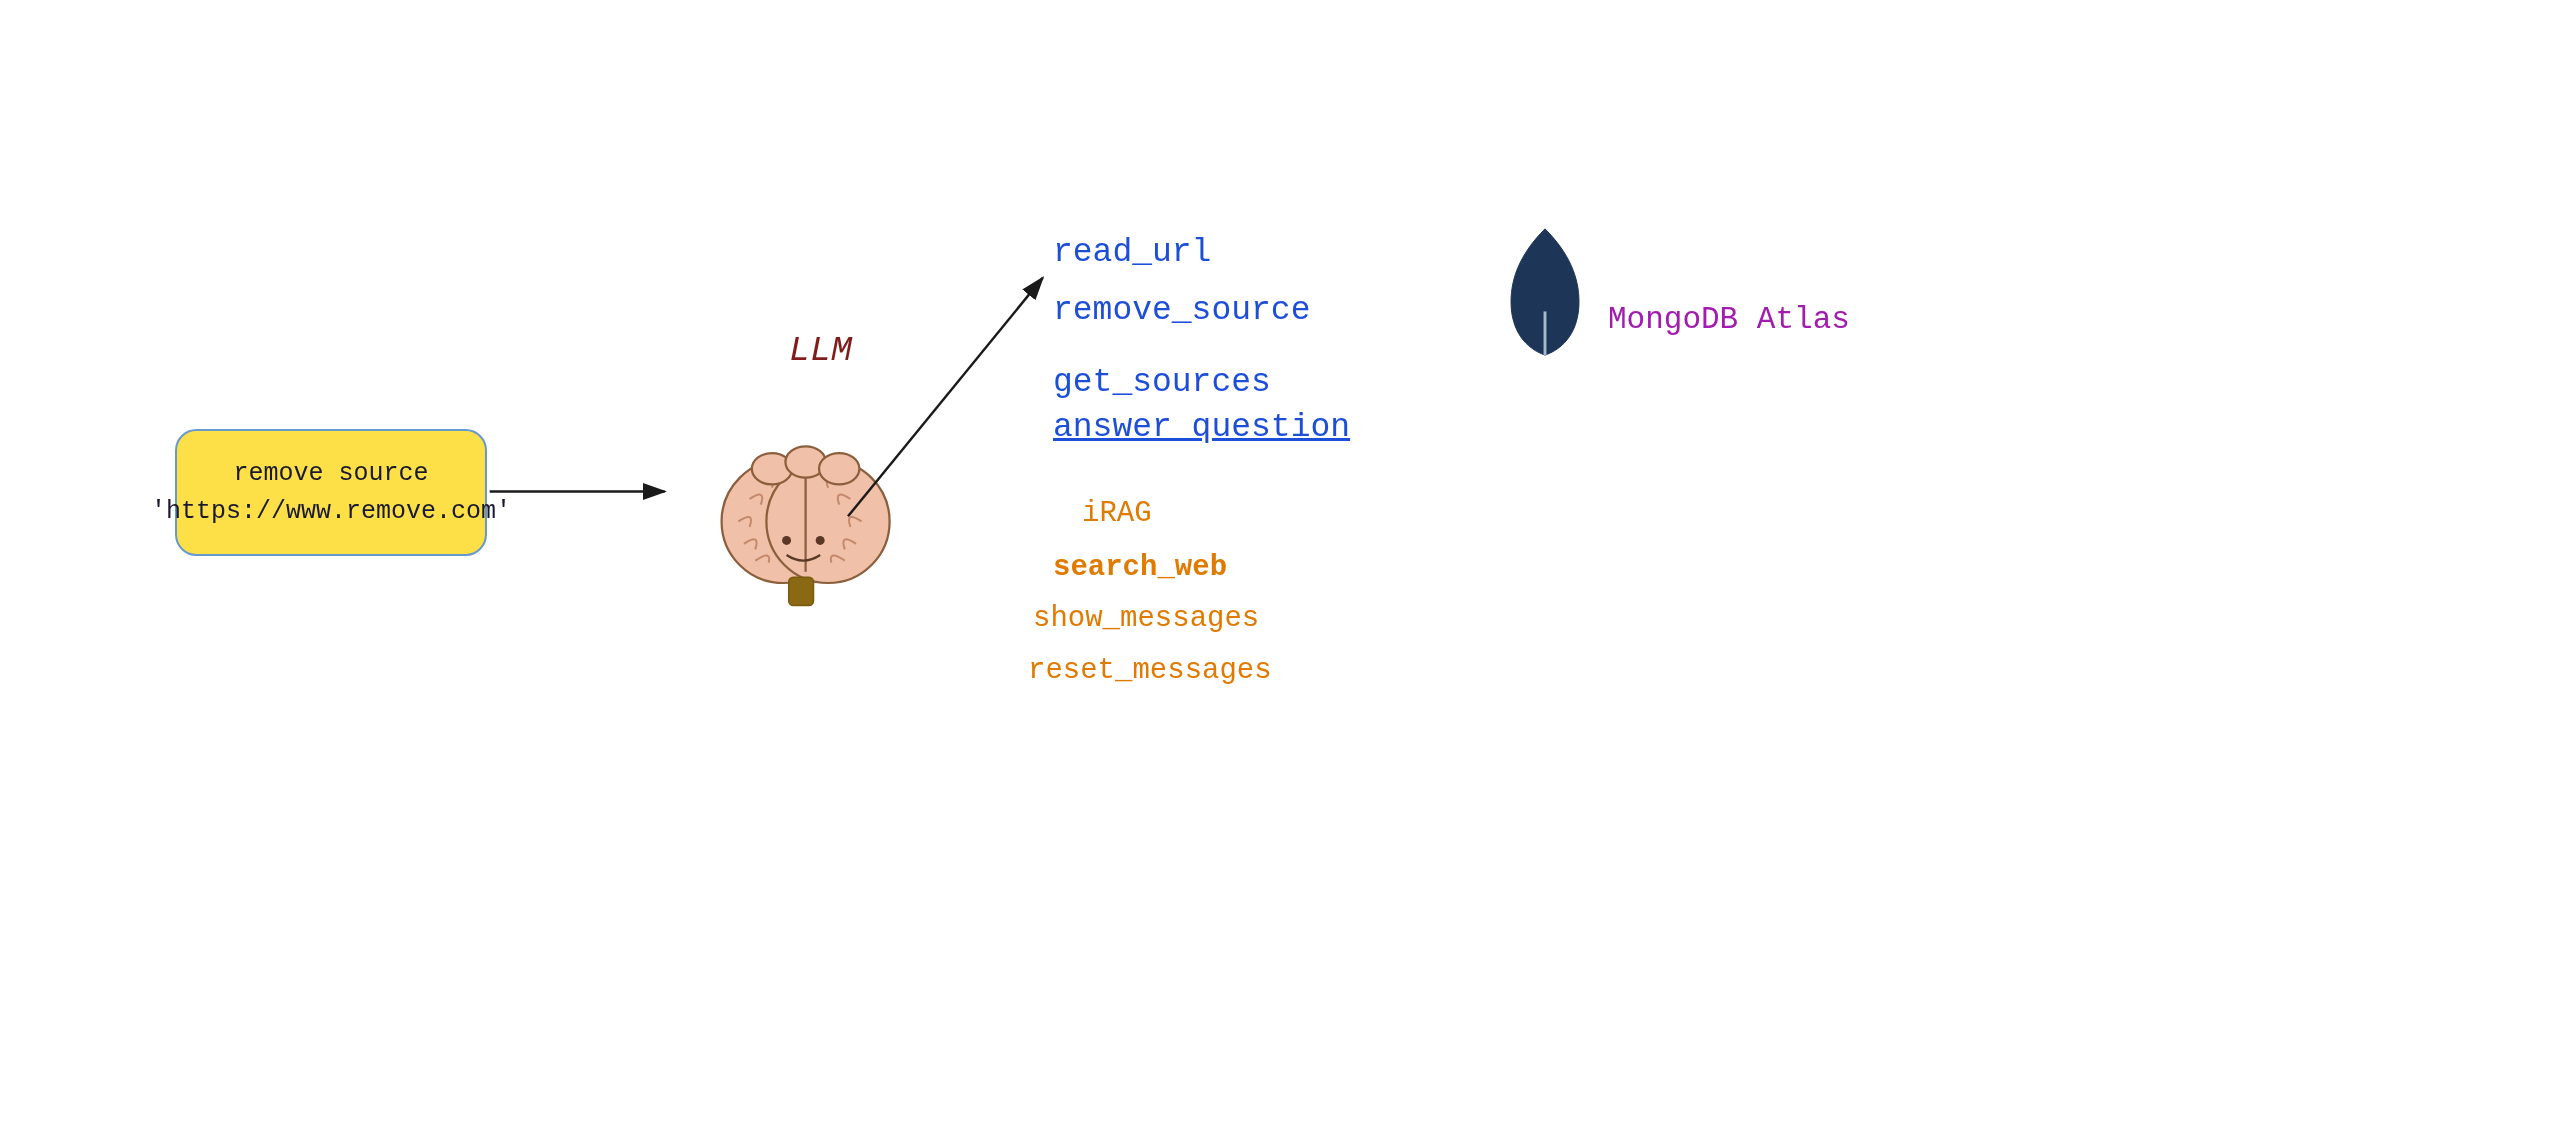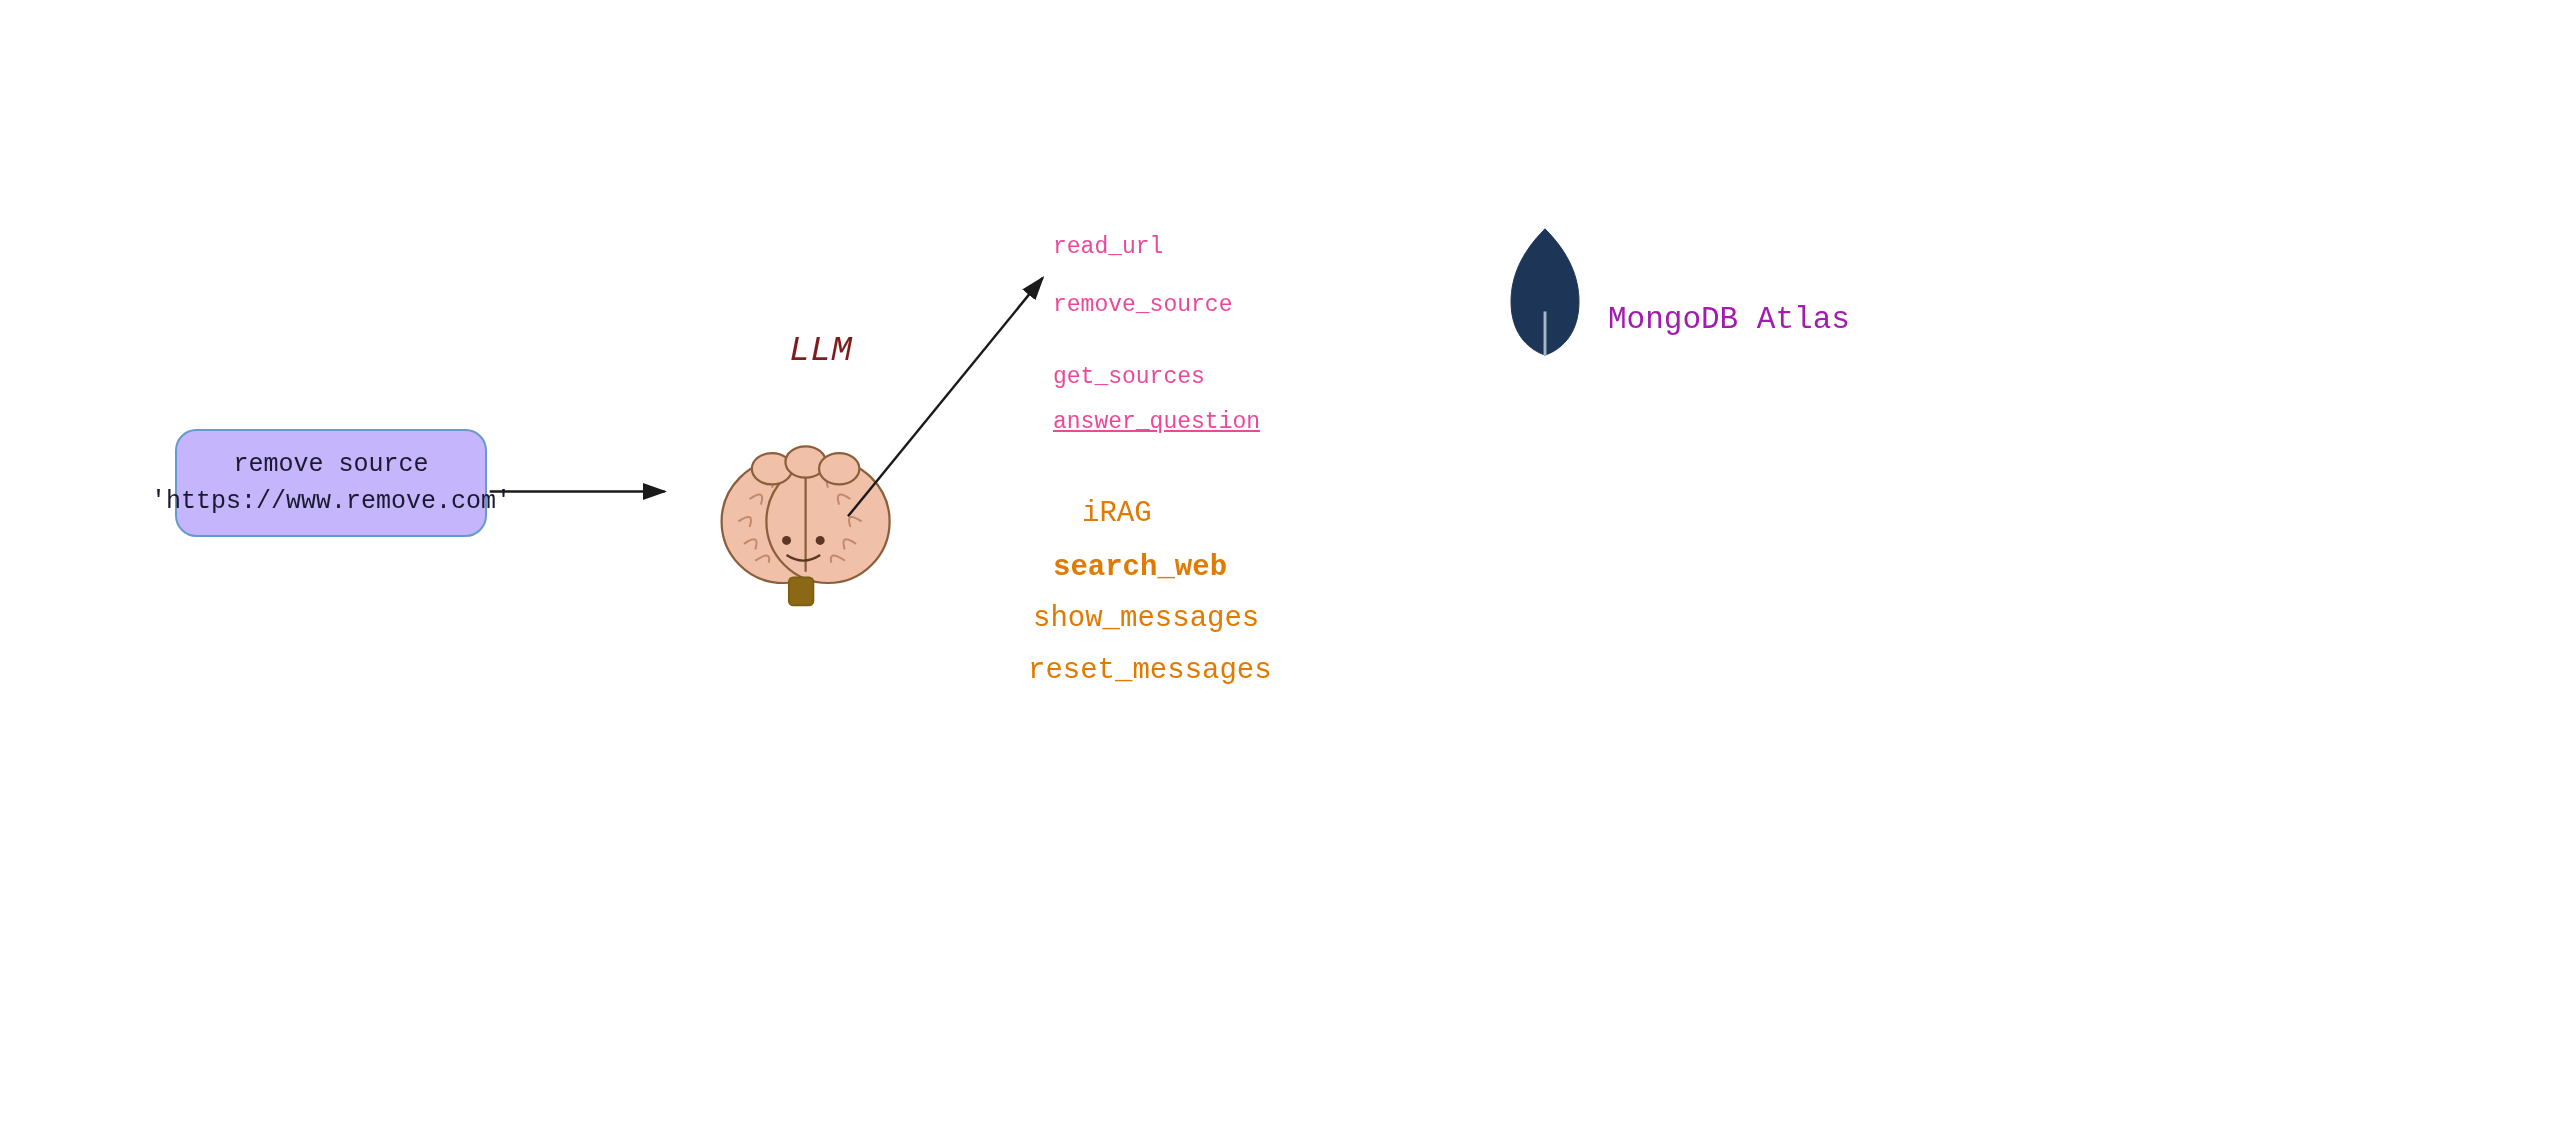--- a/index.html
+++ b/index.html
@@ -18,22 +18,22 @@
       width: 2576px;
       height: 1144px;
     }
 
     
     .source-box {
       position: absolute;
       left: 175px;
       top: 429px;
       width: 312px;
-      height: 108px;
-      background: #c4b5fd;
+      height: 127px;
+      background: #fde047;
       border: 2.4px solid #6699cc;
       border-radius: 21.4px;
       display: flex;
       align-items: center;
       justify-content: center;
       text-align: center;
     }
     .source-box-text {
       font-family: 'Courier New', Courier, monospace;
       font-size: 25px;
@@ -73,22 +73,22 @@
       font-family: Liberation Mono, monospace;
       font-size: 35px;
       color: #7f1d1d;
       font-style: italic;
     }
 
     
     .func-green {
       position: absolute;
       font-family: 'Courier New', Courier, monospace;
-      font-size: 23px;
-      color: #ec4899;
+      font-size: 33px;
+      color: #1d4ed8;
     }
 
     
     .func-orange {
       position: absolute;
       font-family: 'Courier New', Courier, monospace;
       font-size: 29px;
       color: #e07a00;
     }
 

